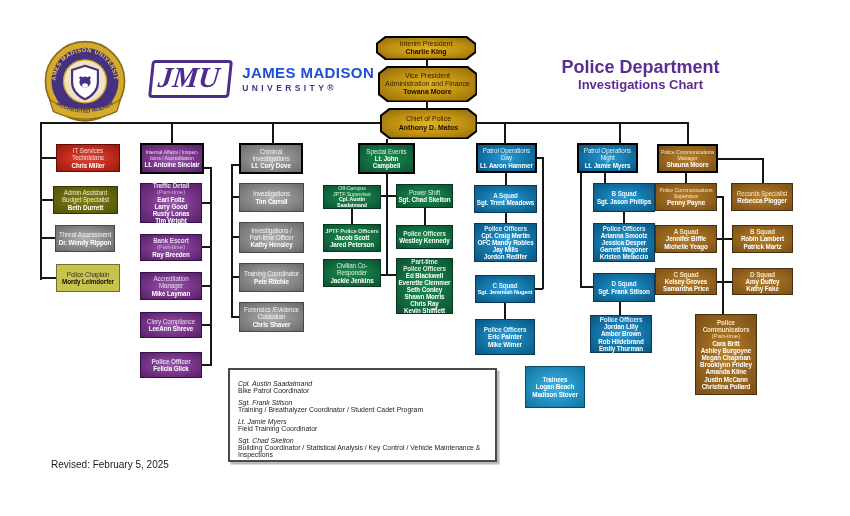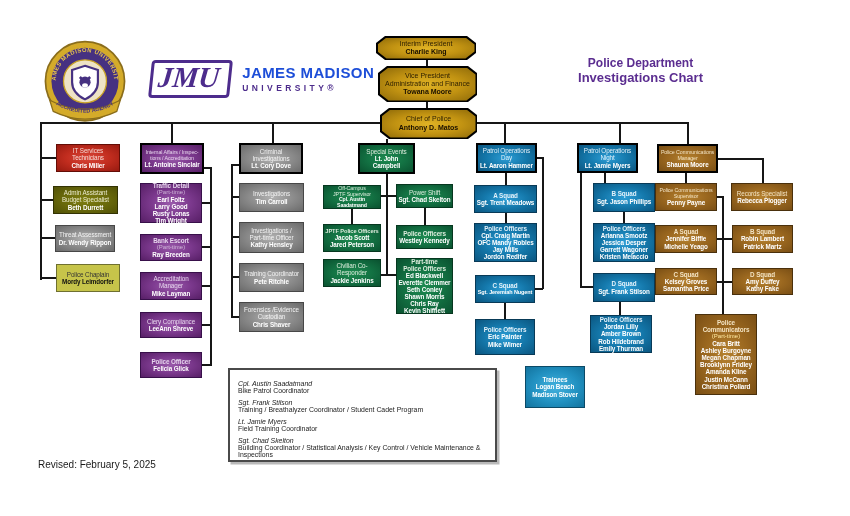--- a/index.html
+++ b/index.html
@@ -32,21 +32,21 @@
   .chartreuse{background:#c6c44a;border-color:#6f7030;color:#222;}
   .chartreuse .t{color:#333;} .chartreuse .n{color:#101010;}
   .gplaq{position:absolute;background:#000;z-index:2;
          clip-path:polygon(9px 0,calc(100% - 9px) 0,100% 7px,100% calc(100% - 7px),calc(100% - 9px) 100%,9px 100%,0 calc(100% - 7px),0 7px);}
   .gin{position:absolute;inset:1.5px;clip-path:inherit;display:flex;flex-direction:column;align-items:center;
        justify-content:center;text-align:center;white-space:pre-line;
        background:radial-gradient(ellipse at center,#e0b325 0%,#c29312 50%,#8e6a09 100%);}
   .gt{font-size:7px;line-height:1.15;color:#2b1e00;}
   .gn{font-size:7px;line-height:1.15;font-weight:700;color:#190f00;}
   .dept-title{position:absolute;z-index:2;text-align:center;}
-  .dt1{font-size:12px;font-weight:700;color:#5b2d90;line-height:1.15;}
+  .dt1{font-size:18px;font-weight:700;color:#5b2d90;line-height:1.15;}
   .dt2{font-size:13px;font-weight:700;color:#5b2d90;line-height:1.15;}
   .jmu-wrap{position:absolute;display:flex;align-items:center;gap:11px;z-index:2;}
   .jmu-mark{font-family:"Liberation Serif",serif;font-style:italic;font-weight:700;font-size:29px;color:#4d2c8c;
             border:3px solid #4d2c8c;border-radius:4px;padding:0 9px 3px 5px;transform:skewX(-6deg);line-height:1.0;}
   .jm1{font-size:15px;font-weight:700;color:#1d4ed8;letter-spacing:0.4px;line-height:1.1;}
   .jm2{font-size:8.5px;font-weight:700;color:#4d2c8c;letter-spacing:3.4px;margin-top:1px;}
   .seal{position:absolute;z-index:2;}
   .supbox{position:absolute;background:#fff;border:2px solid #4a4a4a;box-shadow:2.5px 2.5px 0 #b9b9b9;
           padding:5px 8px;z-index:2;box-sizing:border-box;}
   .sup-h{font-size:7.6px;font-weight:700;font-style:italic;color:#111;}
@@ -199,21 +199,21 @@
     <div class="sup-n">Cpl. Austin Saadatmand</div>
     <div class="sup-r">Bike Patrol Coordinator</div>
     <div class="sup-n">Sgt. Frank Stilson</div>
     <div class="sup-r">Training / Breathalyzer Coordinator / Student Cadet Program</div>
     <div class="sup-n">Lt. Jamie Myers</div>
     <div class="sup-r">Field Training Coordinator</div>
     <div class="sup-n">Sgt. Chad Skelton</div>
     <div class="sup-r">Building Coordinator / Statistical Analysis / Key Control / Vehicle Maintenance &amp; Inspections</div>
   </div>
 
-  <div class="revised" style="left:38px;top:459px">Revised: February 5, 2025</div>
+  <div class="revised" style="left:51px;top:459px">Revised: February 5, 2025</div>
 <div class="ln" style="left: 426px; top: 57px; width: 2px; height: 10px;"></div>
     <div class="ln" style="left: 426px; top: 102px; width: 2px; height: 7px;"></div>
     <div class="ln" style="left: 40px; top: 122px; width: 340px; height: 2px;"></div>
     <div class="ln" style="left: 477px; top: 122px; width: 212px; height: 2px;"></div>
     <div class="ln" style="left: 40px; top: 122px; width: 2px; height: 158px;"></div>
     <div class="ln" style="left: 40px; top: 157px; width: 16px; height: 2px;"></div>
     <div class="ln" style="left: 40px; top: 199px; width: 13px; height: 2px;"></div>
     <div class="ln" style="left: 40px; top: 237px; width: 15px; height: 2px;"></div>
     <div class="ln" style="left: 40px; top: 277px; width: 16px; height: 2px;"></div>
     <div class="ln" style="left: 171px; top: 122px; width: 2px; height: 22px;"></div>

